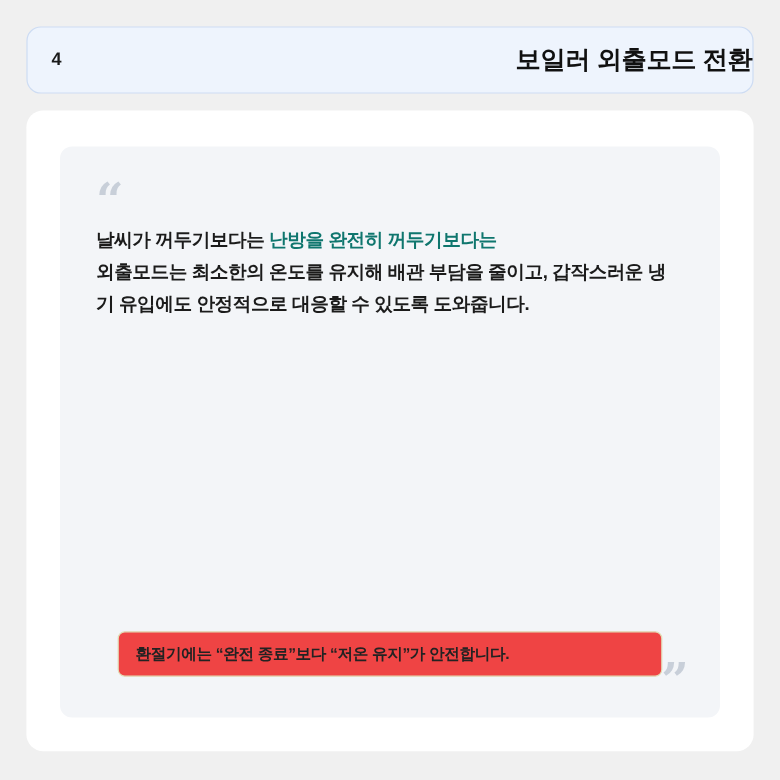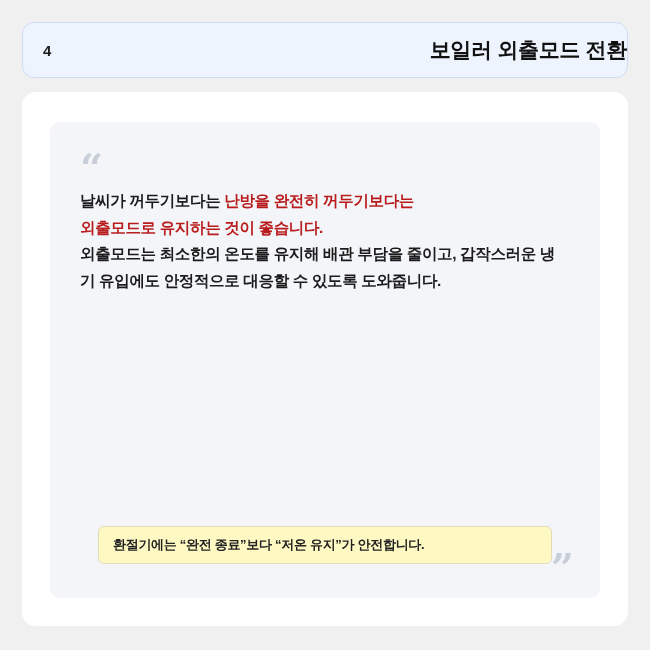--- a/index.html
+++ b/index.html
@@ -106,31 +106,31 @@
     line-height: 1.72;
     color: #1b1b1b;
     font-weight: bold;
     letter-spacing: -0.35px;
     max-width: 500px;
   }
   .body-text p {
     margin: 0;
   }
   .hl {
-    color: #b91c1c;
+    color: #0f766e;
   }
 
   .spacer {
     flex: 1 1 auto;
     min-height: 40px;
   }
 
   .callout {
     margin: 0 18px 12px 18px;
-    background: #fef9c3;
+    background: #ef4444;
     border: 1px solid #e2ddb8;
     border-radius: 6px;
     padding: 9px 14px;
     font-size: 13px;
     font-weight: bold;
     color: #222222;
     letter-spacing: -0.3px;
     box-sizing: border-box;
   }
 </style>
@@ -145,21 +145,20 @@
   </div>
 
   <div class="card">
 
     <div class="quote-panel">
 
       <div class="quote-open">“</div>
 
       <div class="body-text">
         <p><span>날씨가 꺼두기보다는 </span><span class="hl">난방을 완전히 꺼두기보다는</span></p>
-        <p class="hl">외출모드로 유지하는 것이 좋습니다.</p>
         <p>외출모드는 최소한의 온도를 유지해 배관 부담을 줄이고, 갑작스러운 냉기 유입에도 안정적으로 대응할 수 있도록 도와줍니다.</p>
       </div>
 
       <div class="spacer"></div>
 
       <div class="callout">환절기에는 “완전 종료”보다 “저온 유지”가 안전합니다.</div>
 
       <div class="quote-close">”</div>
     </div>
 

